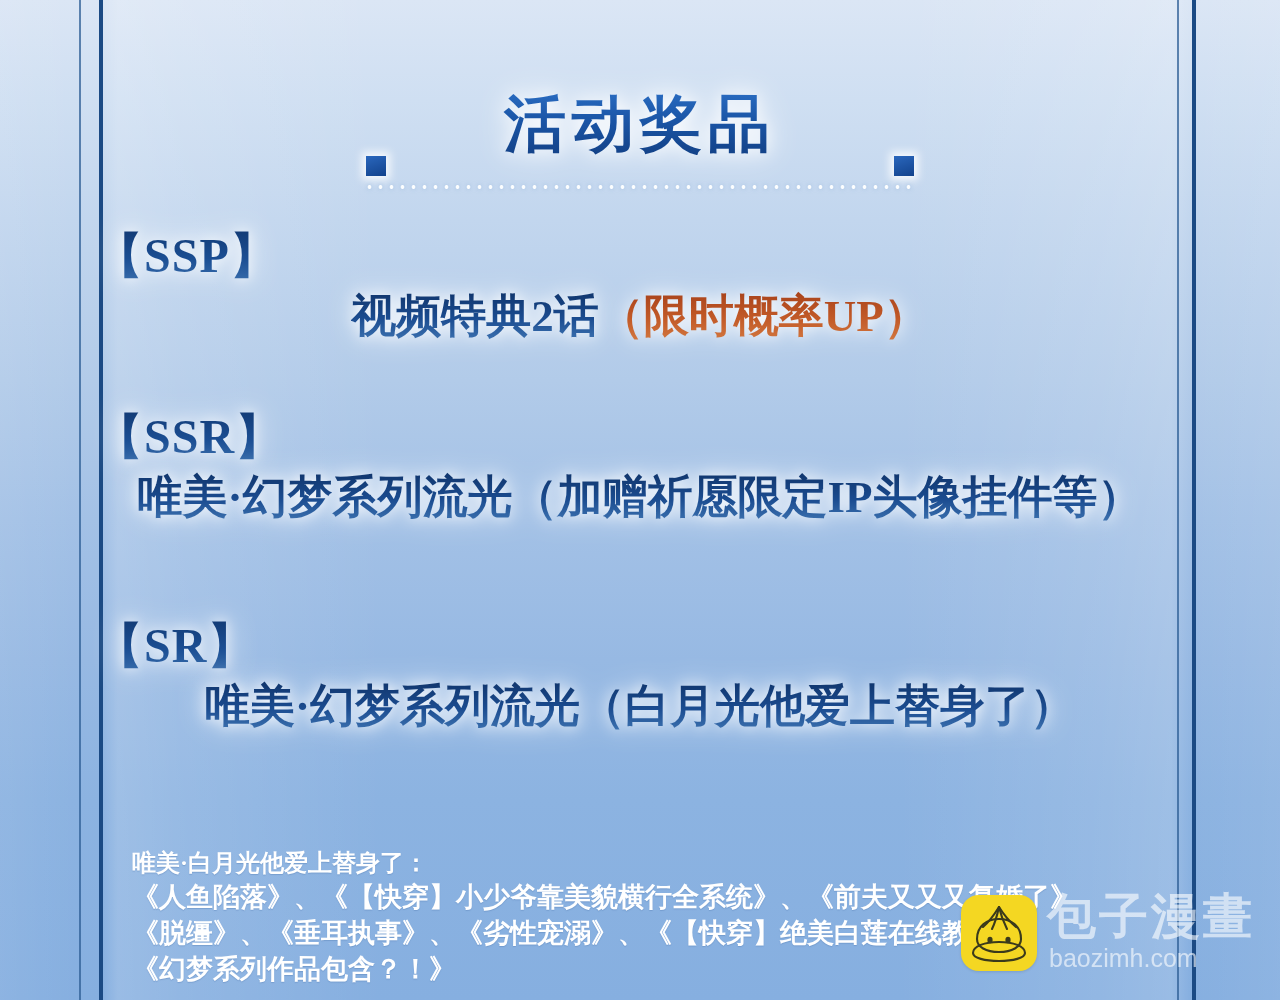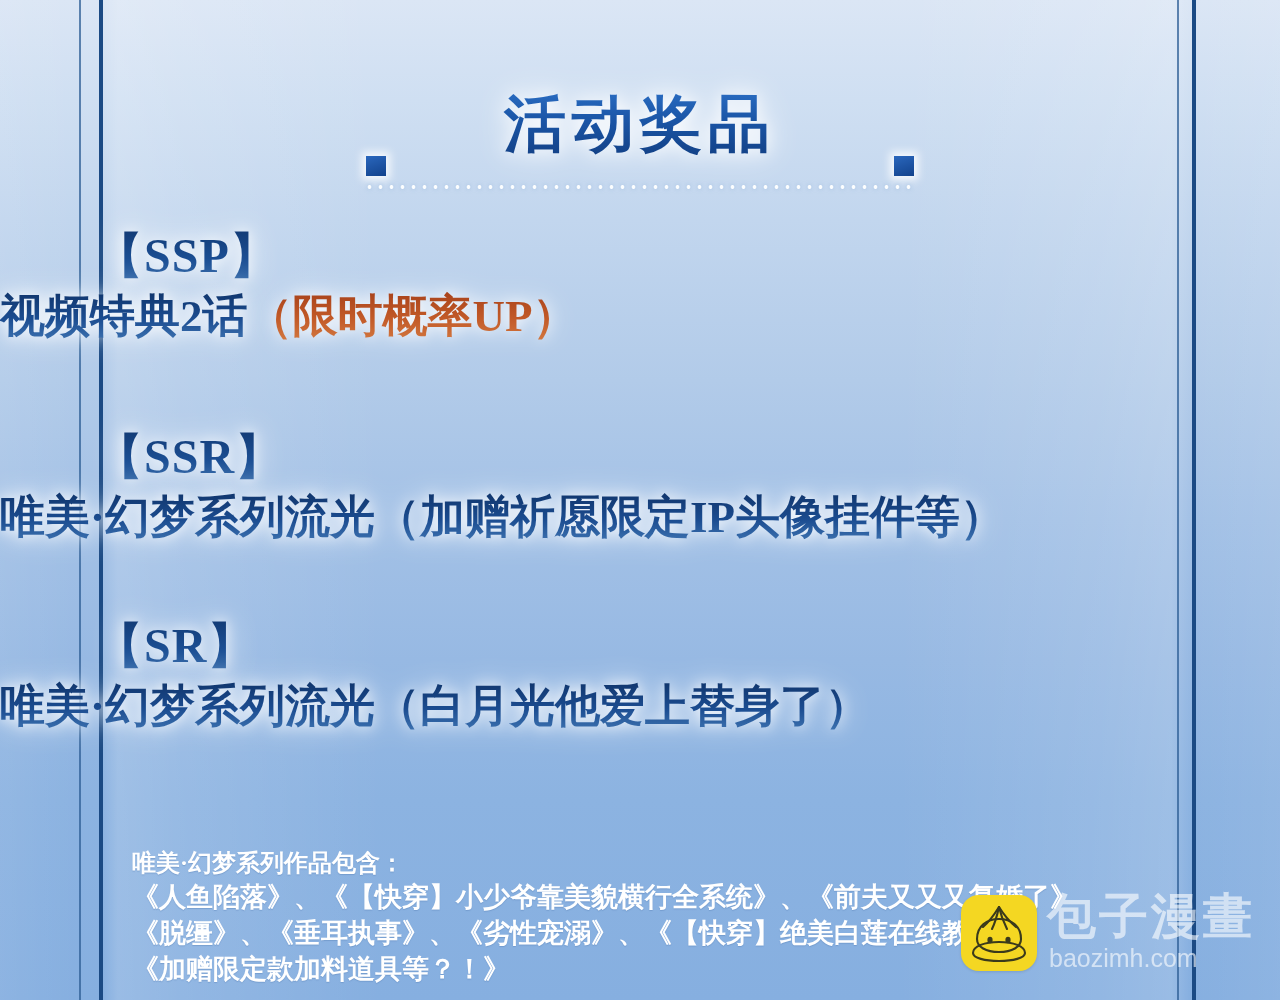--- a/index.html
+++ b/index.html
@@ -106,21 +106,21 @@
     background-image: radial-gradient(circle, rgba(255,255,255,0.95) 0 1.6px, rgba(255,255,255,0) 2.2px);
     background-size: 11px 6px;
     background-repeat: repeat-x;
     background-position: 0 50%;
     filter: drop-shadow(0 0 2px rgba(120,160,210,0.55));
   }
 
   
   .block { position: absolute; left: 0; right: 0; }
   .block-ssp { top: 228px; }
-  .block-ssr { top: 429px; }
+  .block-ssr { top: 409px; }
   .block-sr  { top: 618px; }
 
   .rank {
     padding-left: 95px;
     font-family: "Liberation Serif", "DejaVu Serif", serif;
     font-weight: bold;
     font-size: 48px;
     line-height: 56px;
     letter-spacing: 1px;
     background: linear-gradient(180deg, #123a74 0%, #1b4e93 55%, #3a6fae 100%);
@@ -132,20 +132,21 @@
             drop-shadow(0 0 15px rgba(255,255,255,0.6));
   }
   .prize {
     margin-top: 4px;
     font-family: "Liberation Serif", "DejaVu Serif", serif;
     font-weight: bold;
     font-size: 45px;
     line-height: 56px;
     letter-spacing: 0px;
     white-space: nowrap;
+    text-align: center;
   }
   .prize .main {
     background: linear-gradient(180deg, #10356c 0%, #1b4c90 55%, #3d72b0 100%);
     -webkit-background-clip: text;
     background-clip: text;
     -webkit-text-fill-color: transparent;
     color: #14407d;
     filter: drop-shadow(0 0 7px rgba(255,255,255,0.95))
             drop-shadow(0 0 14px rgba(255,255,255,0.6));
   }
@@ -251,24 +252,24 @@
   </div>
 
   <div class="block block-sr">
     <div class="rank">【SR】</div>
     <div class="prize">
       <span class="main">唯美·幻梦系列流光（白月光他爱上替身了）</span>
     </div>
   </div>
 
   <div class="footer">
-    <div class="lead">唯美·幻梦系列作品包含：</div>
+    <div class="lead">唯美·白月光他爱上替身了：</div>
     <div class="work-line">《人鱼陷落》、《【快穿】小少爷靠美貌横行全系统》、《前夫又又又复婚了》</div>
     <div class="work-line">《脱缰》、《垂耳执事》、《劣性宠溺》、《【快穿】绝美白莲在线教学》</div>
-    <div class="work-line">《加赠限定款加料道具等？！》</div>
+    <div class="work-line">《幻梦系列作品包含？！》</div>
   </div>
 
   <div class="watermark">
     <div class="wm-badge">
       <svg width="76" height="76" viewBox="0 0 76 76" aria-hidden="true">
         <g fill="none" stroke="#3a3a1c" stroke-width="2.1" stroke-linecap="round">
           <path d="M38 12 C 33 20, 28 27, 22 32"></path>
           <path d="M38 12 C 36 21, 34 28, 31 34"></path>
           <path d="M38 12 C 40 21, 43 28, 46 34"></path>
           <path d="M38 12 C 43 20, 49 27, 55 32"></path>

